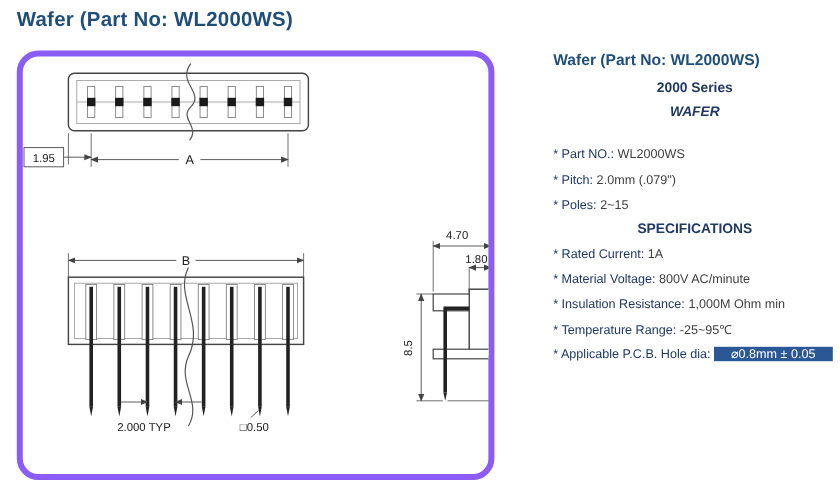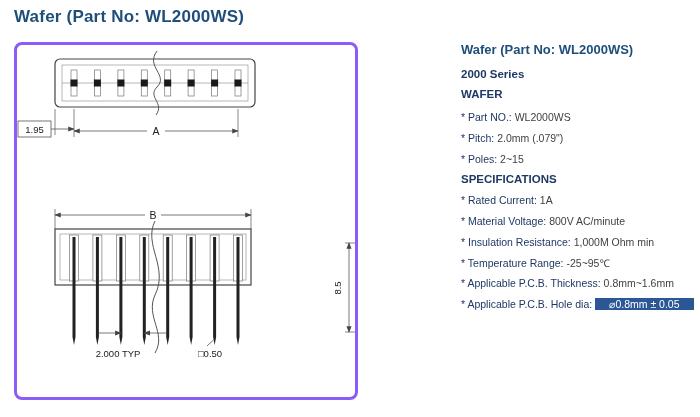--- a/index.html
+++ b/index.html
@@ -3,30 +3,30 @@
 <meta charset="utf-8">
 <style>
   * { margin:0; padding:0; box-sizing:border-box; }
   html,body { width:700px; height:417px; background:#ffffff; overflow:hidden;
               font-family:"Liberation Sans", sans-serif; }
   .page { position:relative; width:700px; height:417px; background:#fff; }
 
   .page-title { position:absolute; left:14px; top:7px; font-size:17px; font-weight:bold;
                 color:#1f4e79; letter-spacing:0.2px; }
 
-  .drawing-panel { position:absolute; left:14px; top:42px; width:344px; height:358px;
-                   border:3px solid #8b5cf6; border-radius:8px; background:#fff; overflow:hidden; }
+  .drawing-panel { position:absolute; left:14px; top:42px; width:398px; height:358px;
+                   border:5px solid #8b5cf6; border-radius:18px; background:#fff; overflow:hidden; }
   svg.drawing { position:absolute; left:0; top:0; }
   svg.drawing text { font-family:"Liberation Sans", sans-serif; fill:#222; }
   .dim-t { font-size:9.5px; text-anchor:middle; }
   .dim-big { font-size:10.5px; text-anchor:middle; }
 
   .right-panel { position:absolute; left:461px; top:42px; width:236px; }
   .panel-title { font-size:13px; font-weight:bold; color:#1f4e79; margin-bottom:7px; }
-  .sub-heading { font-size:11.5px; font-weight:bold; color:#1f3864; line-height:20px; }
+  .sub-heading { font-size:11.5px; font-weight:bold; color:#1f3864; line-height:20px;text-align:center; }
   .spec-line { font-size:10.5px; color:#3f3f3f; line-height:20.8px; white-space:nowrap; }
   .spec-line .b { font-weight:normal; color:#1f3864; }
   .spec-line.indent { padding-left:62px; }
   .hl { background:#2b5797; color:#ffffff; padding:0 14px; }
 </style>
 </head>
 <body>
 
 <div class="page">
 
@@ -134,29 +134,28 @@
         <line x1="350" y1="287" x2="328" y2="287" stroke="#555" stroke-width="0.7"></line>
         <line x1="332" y1="198" x2="332" y2="287" stroke="#555" stroke-width="0.8" marker-start="url(#arr)" marker-end="url(#arr)"></line>
         <text class="dim-t" x="324" y="243" transform="rotate(-90 324 243)">8.5</text>
       </g>
     </svg>
   </div>
 
   <div class="right-panel">
     <div class="panel-title">Wafer (Part No: WL2000WS)</div>
     <div class="sub-heading">2000 Series</div>
-    <div class="sub-heading" style="margin-bottom:3px;">WAFER</div>
+    <div class="sub-heading" style="margin-bottom:15px;font-style:italic;">WAFER</div>
 
     <div class="spec-line"><span class="b">* Part NO.:</span><span> WL2000WS</span></div>
     <div class="spec-line"><span class="b">* Pitch:</span><span> 2.0mm (.079")</span></div>
     <div class="spec-line"><span class="b">* Poles:</span><span> 2~15</span></div>
 
     <div class="sub-heading" style="line-height:20.8px;">SPECIFICATIONS</div>
 
     <div class="spec-line"><span class="b">* Rated Current:</span><span> 1A</span></div>
     <div class="spec-line"><span class="b">* Material Voltage:</span><span> 800V AC/minute</span></div>
     <div class="spec-line"><span class="b">* Insulation Resistance:</span><span> 1,000M Ohm min</span></div>
     <div class="spec-line"><span class="b">* Temperature Range:</span><span> -25~95℃</span></div>
-    <div class="spec-line"><span class="b">* Applicable P.C.B. Thickness:</span><span> 0.8mm~1.6mm</span></div>
     <div class="spec-line"><span class="b">* Applicable P.C.B. Hole dia:</span><span> </span><span class="hl">⌀0.8mm ± 0.05</span></div>
   </div>
 
 </div>
 
 </body></html>

